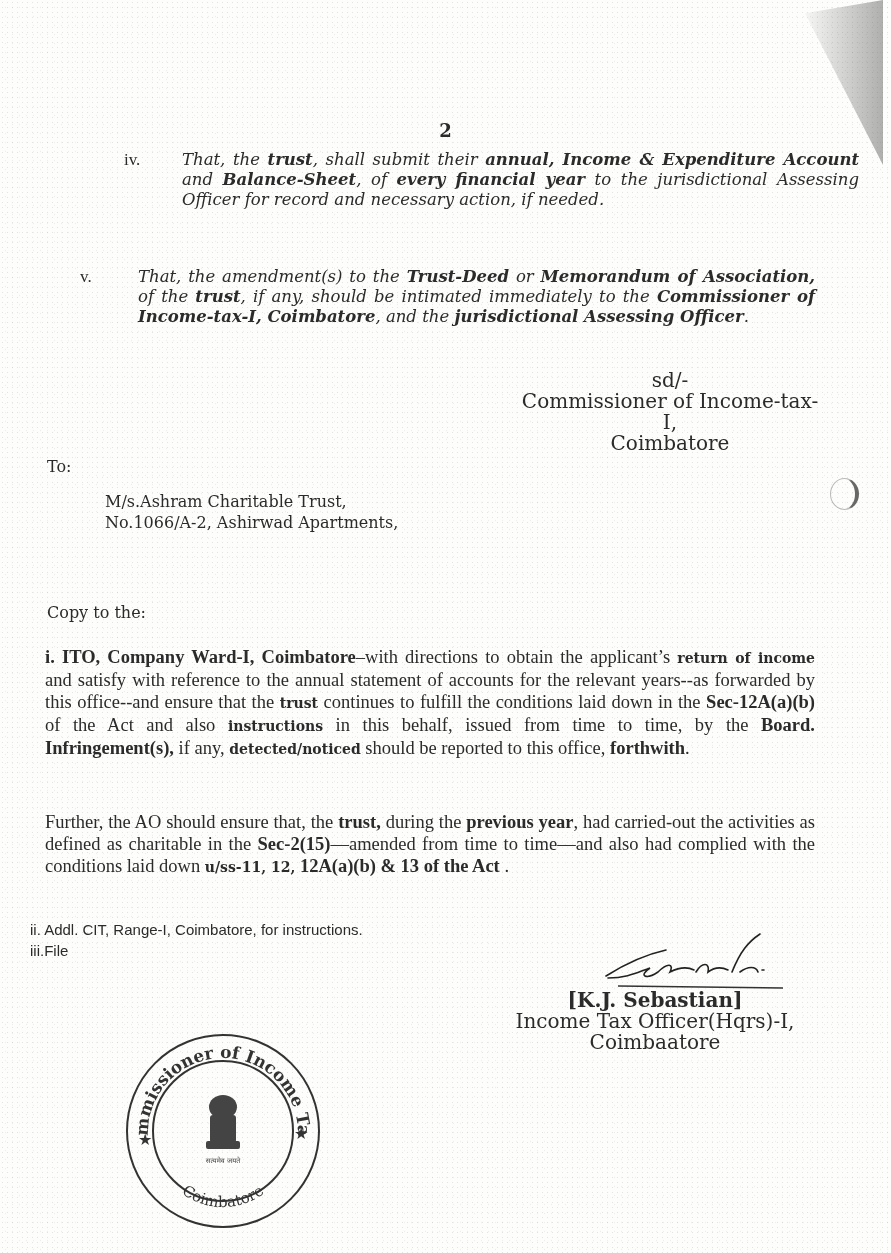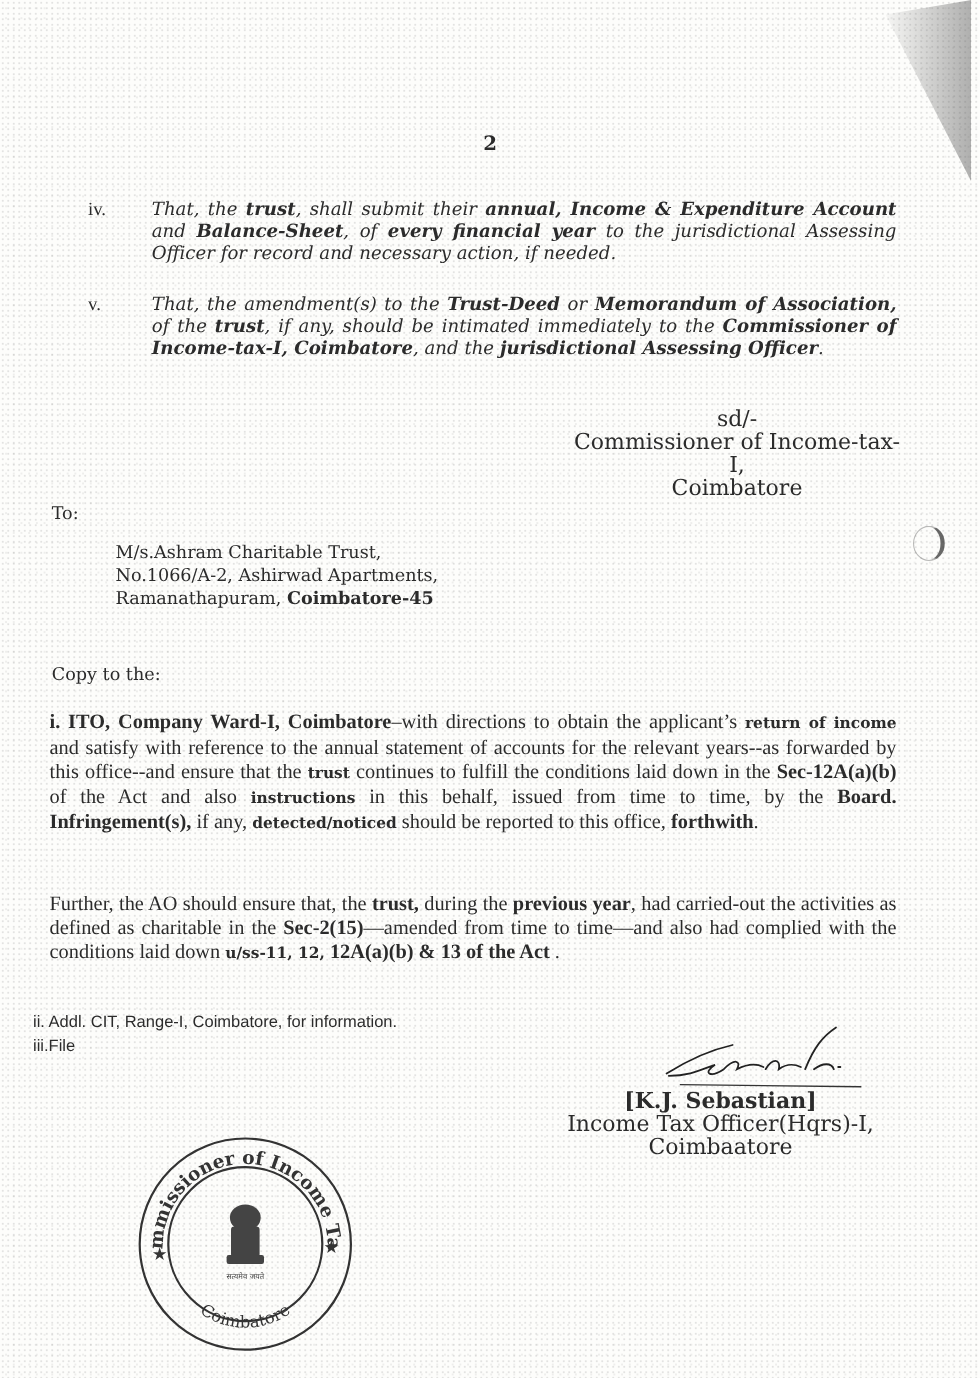--- a/index.html
+++ b/index.html
@@ -36,51 +36,50 @@
   .signature { left: 598px; top: 932px; width: 190px; height: 58px; }
 </style>
 </head>
 <body>
 
 <div class="abs corner-fold"></div>
 <div class="abs punch"></div>
 
 <div class="abs page-num">2</div>
 
-<div class="abs clause" style="top:180px;">
+<div class="abs clause" style="top:150px;margin-left:44px;">
   <span class="num">iv.</span>
   <span class="body">That, the <b>trust</b>, shall submit their <b>annual, Income &amp; Expenditure Account</b> and <b>Balance-Sheet</b>, of <b>every financial year</b> to the jurisdictional Assessing Officer for record and necessary action, if needed.</span>
 </div>
 
 <div class="abs clause" style="top:267px;">
   <span class="num">v.</span>
   <span class="body">That, the amendment(s) to the <b>Trust-Deed</b> or <b>Memorandum of Association,</b> of the <b>trust</b>, if any, should be intimated immediately to the <b>Commissioner of Income-tax-I, Coimbatore</b>, and the <b>jurisdictional Assessing Officer</b>.</span>
 </div>
 
 <div class="abs sigblock" style="left:520px; width:300px; top:370px;">
   <div>sd/-</div>
   <div>Commissioner of Income-tax-I,</div>
   <div>Coimbatore</div>
 </div>
 
 <div class="abs addr" style="left:47px; top:456px;">To:</div>
 
 <div class="abs addr" style="left:105px; top:491px;">
   <div style="font-weight:normal;">M/s.Ashram Charitable Trust,</div>
   <div>No.1066/A-2, Ashirwad Apartments,</div>
-  <div><span>Ramanathapuram, </span><b>Coimbatore-45</b></div>
 </div>
 
 <div class="abs addr" style="left:47px; top:602px;">Copy to the:</div>
 
 <div class="abs para" style="top:646px;"><b>i. ITO, Company Ward-I, Coimbatore</b>–with directions to obtain the applicant’s <b class="wide">return of income</b> and satisfy with reference to the annual statement of accounts for the relevant years--as forwarded by this office--and ensure that the <b class="wide">trust</b> continues to fulfill the conditions laid down in the <b>Sec-12A(a)(b)</b> of the Act and also <b class="wide">instructions</b> in this behalf, issued from time to time, by the <b>Board. Infringement(s),</b> if any, <b class="wide">detected/noticed</b> should be reported to this office, <b>forthwith</b>.</div>
 
 <div class="abs para" style="top:811px;">Further, the AO should ensure that, the <b>trust,</b> during the <b>previous year</b>, had carried-out the activities as defined as charitable in the <b>Sec-2(15)</b>—amended from time to time—and also had complied with the conditions laid down <b class="wide">u/ss-11, 12,</b> <b>12A(a)(b) &amp; 13 of the Act</b> .</div>
 
-<div class="abs calibri" style="left:30px; top:920px;">ii. Addl. CIT, Range-I, Coimbatore, for information.</div>
+<div class="abs calibri" style="left:30px; top:920px;">ii. Addl. CIT, Range-I, Coimbatore, for instructions.</div>
 <div class="abs calibri" style="left:30px; top:941px;">iii.File</div>
 
 <svg class="abs signature" viewBox="0 0 190 58">
   <path d="M8 44 C30 30 50 22 68 18 M10 46 C30 46 40 40 52 36 C40 44 48 48 60 40 C70 30 76 32 72 40 C80 36 88 34 96 38 M98 40 C104 30 112 30 110 40 C118 34 126 36 130 38 M134 40 C142 20 150 10 162 2 M142 40 C150 34 158 34 160 40 M164 38 L166 38" fill="none" stroke="#222" stroke-width="1.6" stroke-linecap="round"></path>
   <line x1="20" y1="54" x2="185" y2="56" stroke="#333" stroke-width="1.3"></line>
 </svg>
 
 <div class="abs sigblock" style="left:505px; width:300px; top:990px;">
   <div style="font-weight:bold;">[K.J. Sebastian]</div>
   <div>Income Tax Officer(Hqrs)-I,</div>

